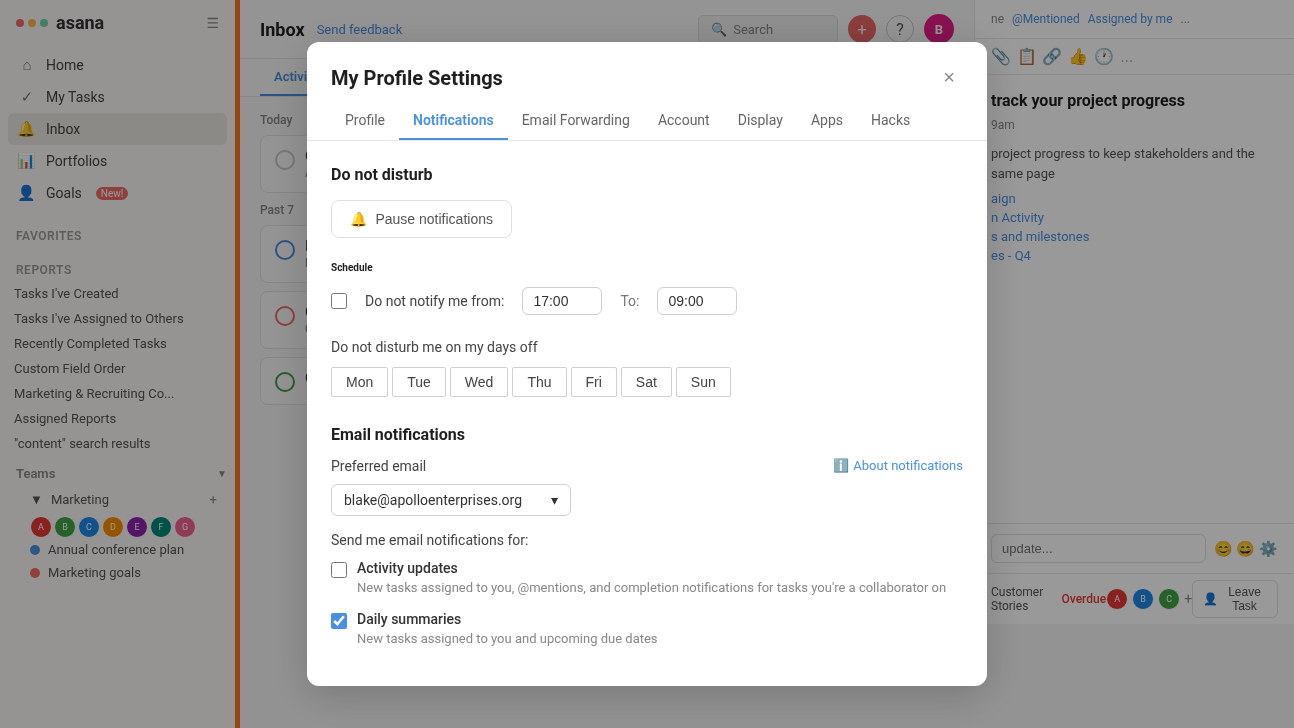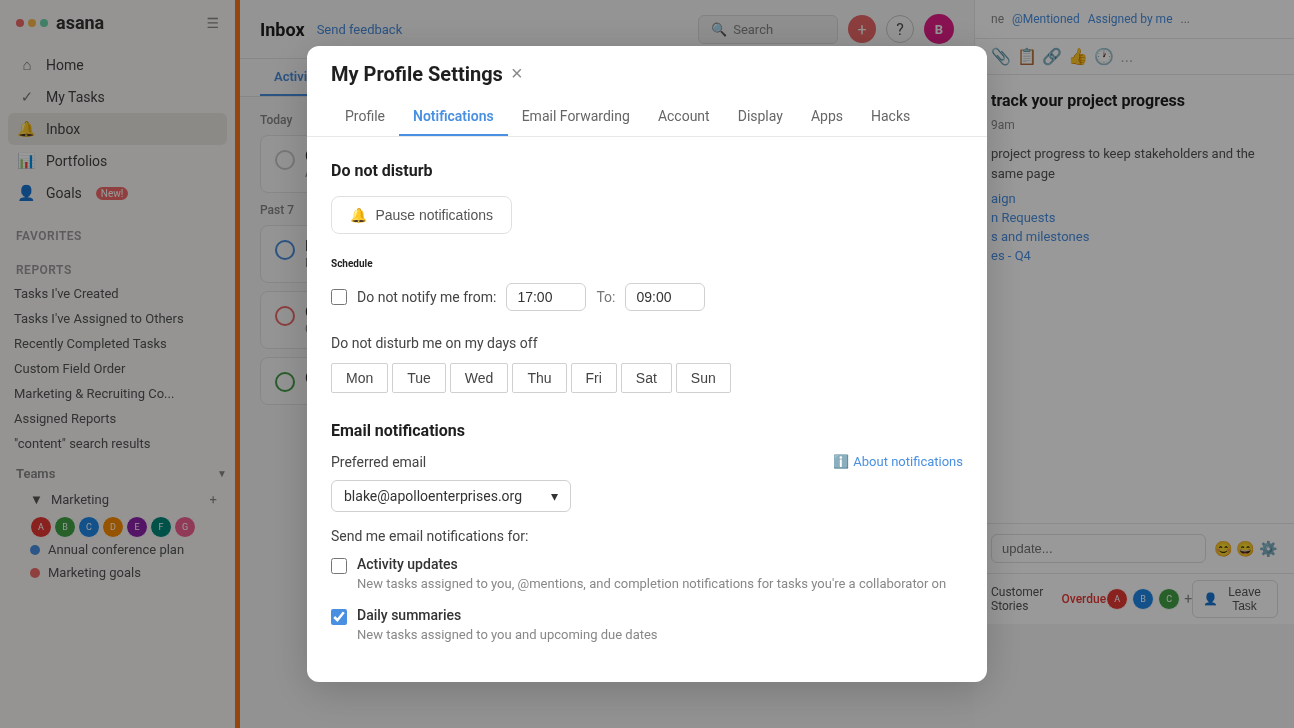--- a/index.html
+++ b/index.html
@@ -79,36 +79,36 @@
 
     .overdue-bar { display: flex; align-items: center; justify-content: space-between; padding: 6px 16px; background: #fff; border-top: 1px solid #e8e8e8; font-size: 12px; }
     .overdue-text { color: #e53935; font-weight: 500; }
     .collaborators { display: flex; align-items: center; gap: 4px; }
     .collab-avatar { width: 22px; height: 22px; border-radius: 50%; background: #ccc; border: 1px solid #fff; font-size: 9px; display: flex; align-items: center; justify-content: center; color: white; }
     .leave-task-btn { background: none; border: 1px solid #e0e0e0; border-radius: 6px; padding: 4px 10px; font-size: 12px; cursor: pointer; color: #555; display: flex; align-items: center; gap: 4px; }
 
     
     .modal-overlay { position: fixed; top: 0; left: 0; width: 1294px; height: 728px; background: rgba(0,0,0,0.4); display: flex; align-items: center; justify-content: center; z-index: 1000; }
     .modal { background: #fff; border-radius: 12px; width: 680px; max-height: 680px; overflow-y: auto; box-shadow: 0 8px 40px rgba(0,0,0,0.18); display: flex; flex-direction: column; }
-    .modal-header { display: flex; align-items: center; padding: 14px 24px 10px 24px; }
+    .modal-header { display: flex; align-items: center; justify-content: space-between; padding: 22px 24px 10px 24px; }
     .modal-title { font-size: 20px; font-weight: 700; color: #1f1f1f; }
     .modal-close { background: none; border: none; cursor: pointer; font-size: 20px; color: #888; width: 28px; height: 28px; display: flex; align-items: center; justify-content: center; border-radius: 50%; }
 
     .modal-tabs { display: flex; gap: 0; border-bottom: 1px solid #e8e8e8; padding: 0 24px; }
     .modal-tab { padding: 10px 14px; font-size: 14px; cursor: pointer; color: #666; border-bottom: 2px solid transparent; }
     .modal-tab.active { color: #4a90e2; border-bottom-color: #4a90e2; font-weight: 600; }
 
     .modal-body { padding: 24px; flex: 1; }
     .modal-section-title { font-size: 16px; font-weight: 700; color: #1f1f1f; margin-bottom: 16px; }
 
     .pause-btn { display: flex; align-items: center; gap: 8px; border: 1px solid #e0e0e0; border-radius: 8px; padding: 10px 18px; cursor: pointer; background: #fff; color: #555; font-size: 14px; }
 
     .schedule-section { margin-top: 24px; }
     .schedule-title { font-size: 10px; font-weight: 700; color: #1f1f1f; margin-bottom: 14px; }
-    .schedule-row { display: flex; align-items: center; gap: 10px; }
+    .schedule-row { display: flex; align-items: center; gap: 18px; }
     .schedule-checkbox { width: 16px; height: 16px; cursor: pointer; }
     .schedule-label { color: #444; font-size: 14px; }
     .schedule-time { border: 1px solid #d0d0d0; border-radius: 6px; padding: 5px 10px; font-size: 14px; color: #333; width: 80px; }
     .schedule-to { color: #777; font-size: 14px; }
 
     .days-off-section { margin-top: 24px; }
     .days-off-title { font-size: 14px; color: #444; margin-bottom: 12px; }
     .days-row { display: flex; gap: 4px; }
     .day-btn { border: 1px solid #d0d0d0; border-radius: 2px; padding: 6px 14px; font-size: 14px; cursor: pointer; background: #fff; color: #444; }
 
@@ -302,21 +302,21 @@
       <span class="item-action-btn">🔗</span>
       <span class="item-action-btn">👍</span>
       <span class="item-action-btn">🕐</span>
       <span class="item-action-btn">...</span>
     </div>
     <div class="right-panel-body">
       <div class="rp-title">track your project progress</div>
       <div class="rp-time">9am</div>
       <div class="rp-text">project progress to keep stakeholders and the same page</div>
       <a class="rp-link">aign</a>
-      <a class="rp-link">n Requests</a>
+      <a class="rp-link">n Activity</a>
       <a class="rp-link">s and milestones</a>
       <a class="rp-link">es - Q4</a>
     </div>
     <div class="comment-input">
       <input type="text" placeholder="update..." style="">
       <div class="comment-icons">
         <span class="comment-icon-btn">😊</span>
         <span class="comment-icon-btn">😄</span>
         <span class="comment-icon-btn">⚙️</span>
       </div>

